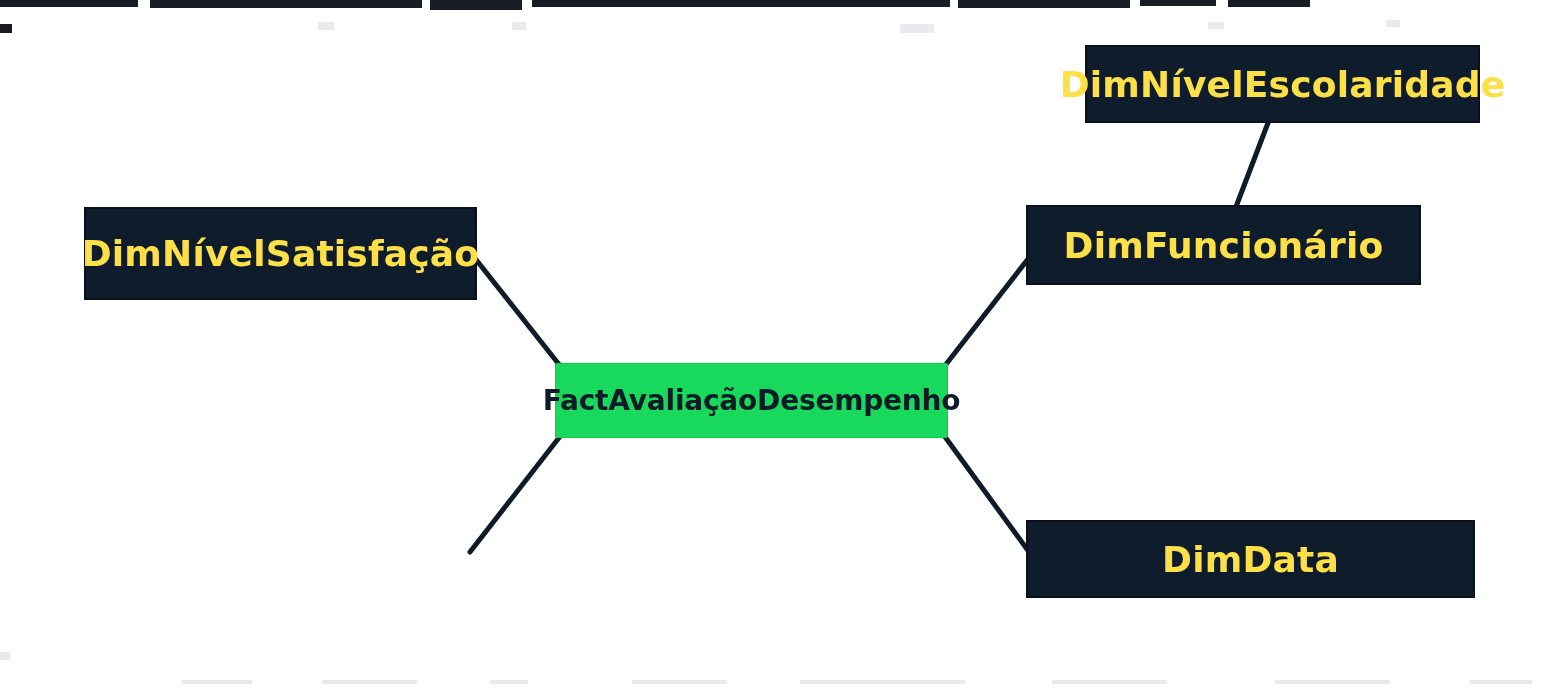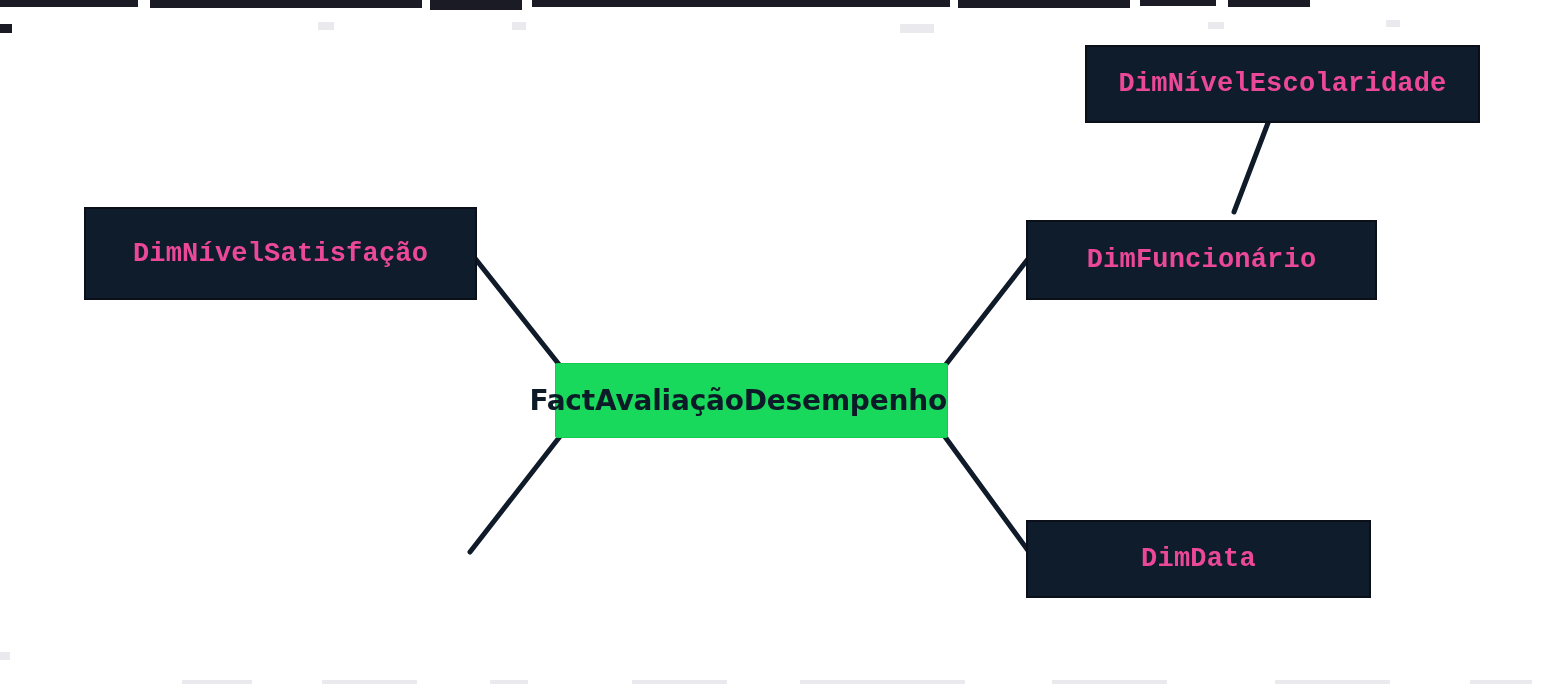--- a/index.html
+++ b/index.html
@@ -26,39 +26,37 @@
     z-index: 2;
     display: flex;
     align-items: center;
     justify-content: center;
     box-sizing: border-box;
     cursor: default;
   }
   .node-dim {
     background: #0f1c2c;
     border: 2px solid #0a0f1a;
-    color: #ec4899;
+    color: #fde047;
     font-weight: 700;
-    font-size: 27px;
+    font-size: 36px;
     letter-spacing: 0.2px;
-    font-family: Liberation Mono, monospace;
   }
   .node-fact {
     background: #18d95c;
     border: 1px solid #14c953;
     border-radius: 2px;
     color: #0d1b28;
     font-weight: 700;
     font-size: 28px;
     letter-spacing: -0.2px;
-    justify-content: flex-end;
   }
   .node-escolaridade { left: 1085px; top: 45px;  width: 395px; height: 78px; }
-  .node-funcionario  { left: 1026px; top: 205px; width: 351px; height: 80px; margin-top: 15px; }
-  .node-data         { left: 1026px; top: 520px; width: 345px; height: 78px; }
+  .node-funcionario  { left: 1026px; top: 205px; width: 395px; height: 80px; }
+  .node-data         { left: 1026px; top: 520px; width: 449px; height: 78px; }
   .node-satisfacao   { left: 84px;   top: 207px; width: 393px; height: 93px; }
   .node-avaliacao    { left: 84px;   top: 517px; width: 393px; height: 81px; }
   .node-fact-pos     { left: 555px;  top: 363px; width: 393px; height: 75px; }
 
   
   .artifact {
     position: absolute;
     z-index: 3;
     pointer-events: none;
   }

